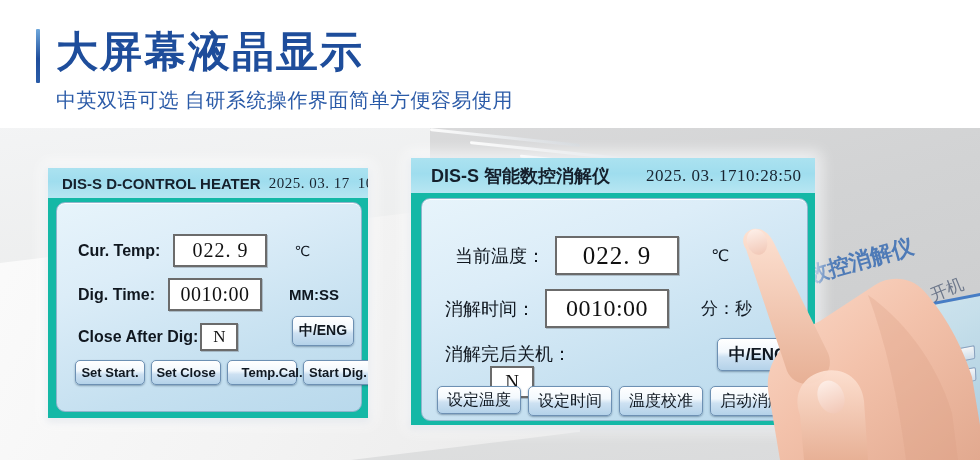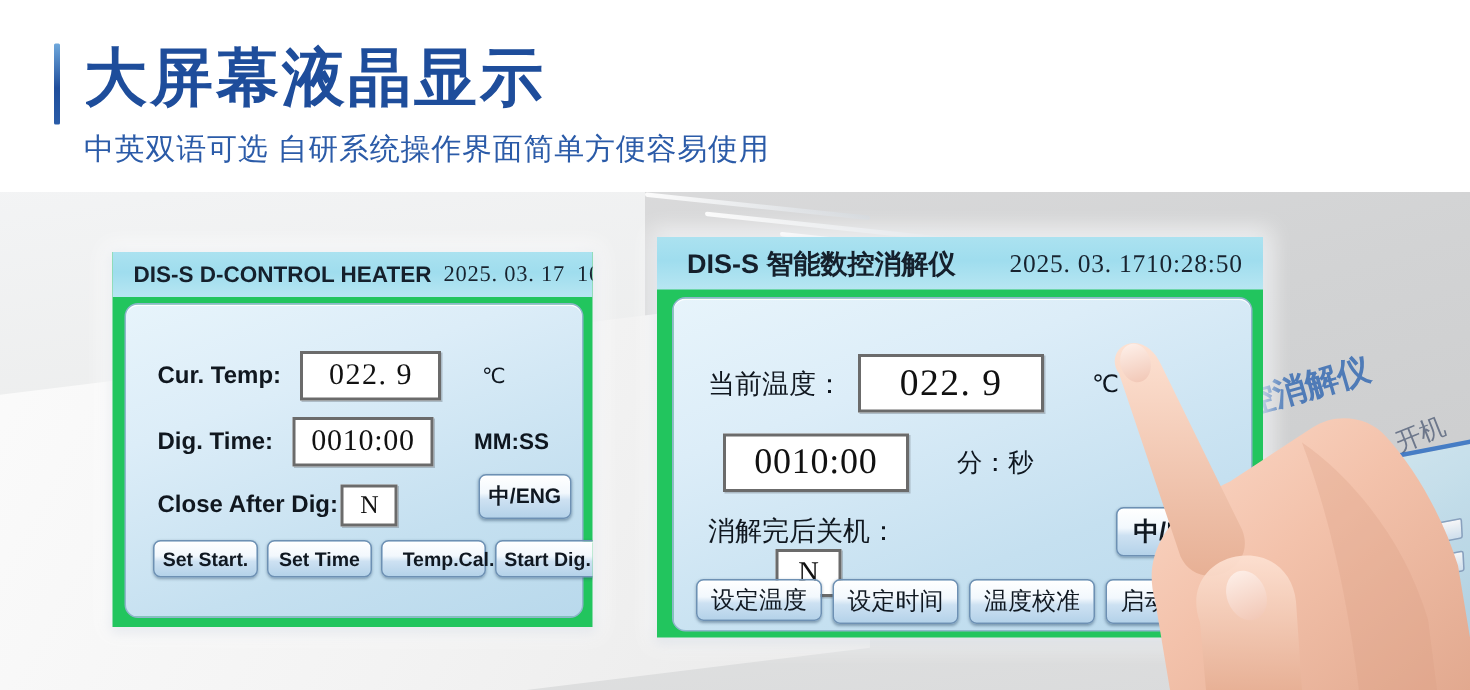--- a/index.html
+++ b/index.html
@@ -83,22 +83,21 @@
     overflow:hidden; font-size:7px; color:#2a3f60;
   }
   #mini-screen .mr{ position:absolute; background:#fff; border:1px solid #7b8a9c; border-radius:1px;}
   #mini-screen .mb{ position:absolute; background:linear-gradient(180deg,#fdfdfe,#cfe2f2); border:1px solid #7e99bb; border-radius:2px;}
   #mini-ts{ position:absolute; left:10px; top:8px; font-size:7px; color:#3a4f70; letter-spacing:.3px;}
 
   
   .screen{
     position:absolute; z-index:10; overflow:hidden;
     box-shadow:0 0 14px 5px rgba(255,255,255,.85), 0 2px 8px rgba(60,90,130,.35);
-    background:#22c55e;
-    margin-left:27px;
+    background:#14b8a6;
   }
   .screen-head{
     position:relative; height:30px; width:100%;
     background:linear-gradient(180deg,#abe2f0 0%, #9fddee 45%, #b7e6f2 100%);
     display:flex; align-items:center;
   }
   .head-title{ font-size:15px; color:#15202c; font-weight:600; white-space:nowrap;}
   .head-date{ font-size:15px; color:#18232f; font-family:"Liberation Serif", serif; letter-spacing:.5px; white-space:nowrap;}
   .head-time{ font-size:15px; color:#18232f; font-family:"Liberation Serif", serif; letter-spacing:.5px; white-space:nowrap;}
   .screen-inner{
@@ -144,21 +143,21 @@
   #en-b3{ left:179px; top:192px; width:70px; height:25px; font-size:13px; font-weight:600;padding-left:20px;}
   #en-b4{ left:255px; top:192px; width:70px; height:25px; font-size:13px; font-weight:600;}
 
   
   #screen-cn{ left:411px; top:158px; width:404px; height:267px; z-index:12;}
   #screen-cn .screen-head{ height:35px; padding-left:20px;}
   #screen-cn .head-title{ font-size:18px;}
   #screen-cn .head-date{ position:absolute; left:235px; font-size:17px;}
   #screen-cn .head-time{ position:absolute; left:326px; font-size:17px;}
   #screen-cn .screen-inner{ left:10px; top:40px; right:7px; bottom:4px;}
-  #cn-r1{ left:34px; top:78px; }
+  #cn-r1{ left:44px; top:78px; }
   #cn-r1 .row-label{ font-size:18px;}
   #cn-r1 .field{ width:124px; height:39px; font-size:25px; letter-spacing:1px; margin-left:10px;}
   #cn-r1 .unit{ font-size:16px; margin-left:32px;}
   #cn-r2{ left:34px; top:131px; }
   #cn-r2 .row-label{ font-size:18px;}
   #cn-r2 .field{ width:124px; height:39px; font-size:24px; letter-spacing:.5px; margin-left:10px;}
   #cn-r2 .unit{ font-size:17px; margin-left:32px;}
   #cn-r3{ left:34px; top:184px;flex-direction:column; }
   #cn-r3 .row-label{ font-size:18px;}
   #cn-r3 .field{ width:44px; height:32px; font-size:19px; margin-left:8px;}
@@ -226,40 +225,41 @@
     <span class="unit">MM:SS</span>
   </div>
 
   <div class="row" id="en-r3">
     <span class="row-label">Close After Dig:</span>
     <span class="field">N</span>
   </div>
 
   <div class="btn" id="en-lang">中/ENG</div>
   <div class="btn" id="en-b1">Set Start.</div>
-  <div class="btn" id="en-b2">Set Time</div>
+  <div class="btn" id="en-b2">Set Close</div>
   <div class="btn" id="en-b3">Temp.Cal.</div>
   <div class="btn" id="en-b4">Start Dig.</div>
 </div>
 
 <div class="screen" id="screen-cn">
   <div class="screen-head">
     <span class="head-title">DIS-S 智能数控消解仪</span>
     <span class="head-date">2025. 03. 17</span>
     <span class="head-time">10:28:50</span>
   </div>
   <div class="screen-inner"></div>
 
   <div class="row" id="cn-r1">
     <span class="row-label">当前温度：</span>
     <span class="field">022. 9</span>
     <span class="unit">℃</span>
   </div>
 
   <div class="row" id="cn-r2">
+    <span class="row-label">消解时间：</span>
     <span class="field">0010:00</span>
     <span class="unit">分：秒</span>
   </div>
 
   <div class="row" id="cn-r3">
     <span class="row-label">消解完后关机：</span>
     <span class="field">N</span>
   </div>
 
   <div class="btn" id="cn-lang">中/ENG</div>

